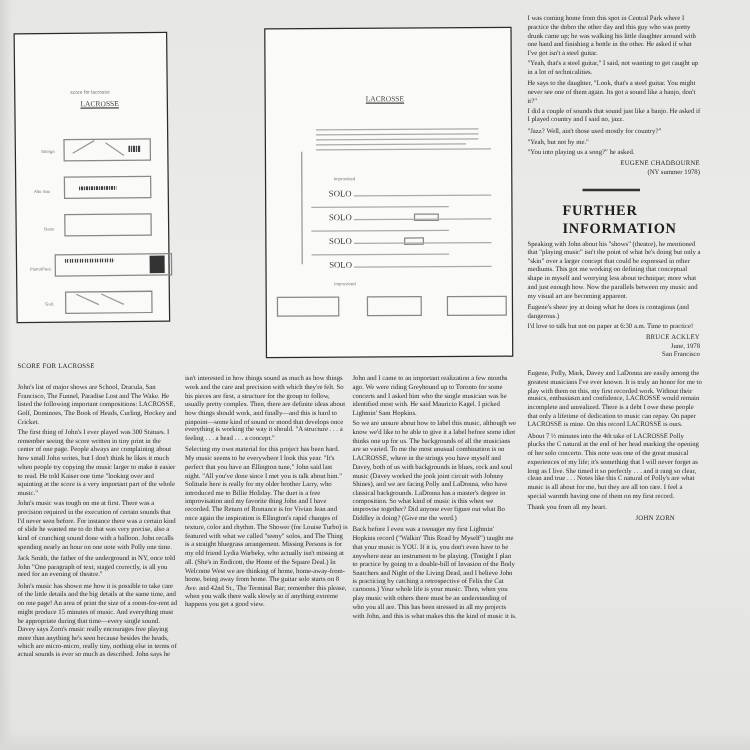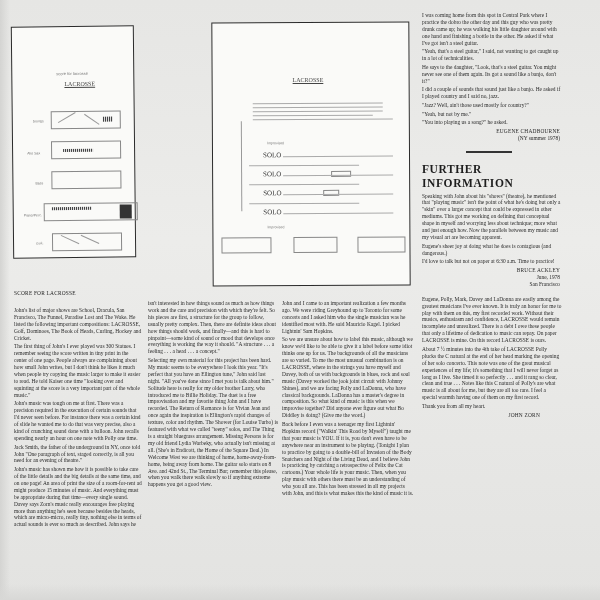--- a/index.html
+++ b/index.html
@@ -54,21 +54,21 @@
       position: absolute; left: 14px; top: 290px; font-size: 5.4px; letter-spacing: 0.2px;
       font-weight: normal; color: #222;
     }
     .sig { text-align: right; padding-right: 2px; letter-spacing: 0.2px; }
     .sig-sub { text-align: right; padding-right: 2px; }
     .divider {
       width: 46px; height: 1.6px; background: #333; margin: 9px 0 9px 44px;
     }
     .section-title {
       font-size: 11.5px; line-height: 14px; font-weight: bold; letter-spacing: 0.6px;
-      margin-bottom: 3px; color: #1e1e1e;
+      margin-bottom: 3px; color: #1e1e1e; margin-left: 28px;
     }
     .spacer { height: 8px; }
   </style>
 </head>
 <body>
 
 <div class="page">
   <div class="scan-edge"></div>
 
   <div class="score-frame" id="score1">

